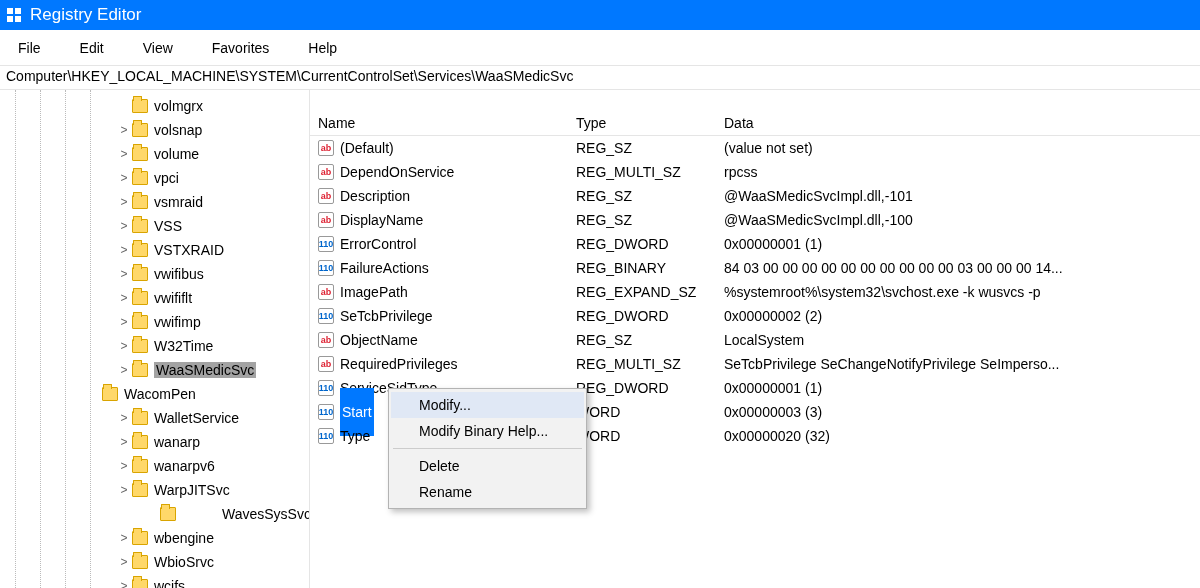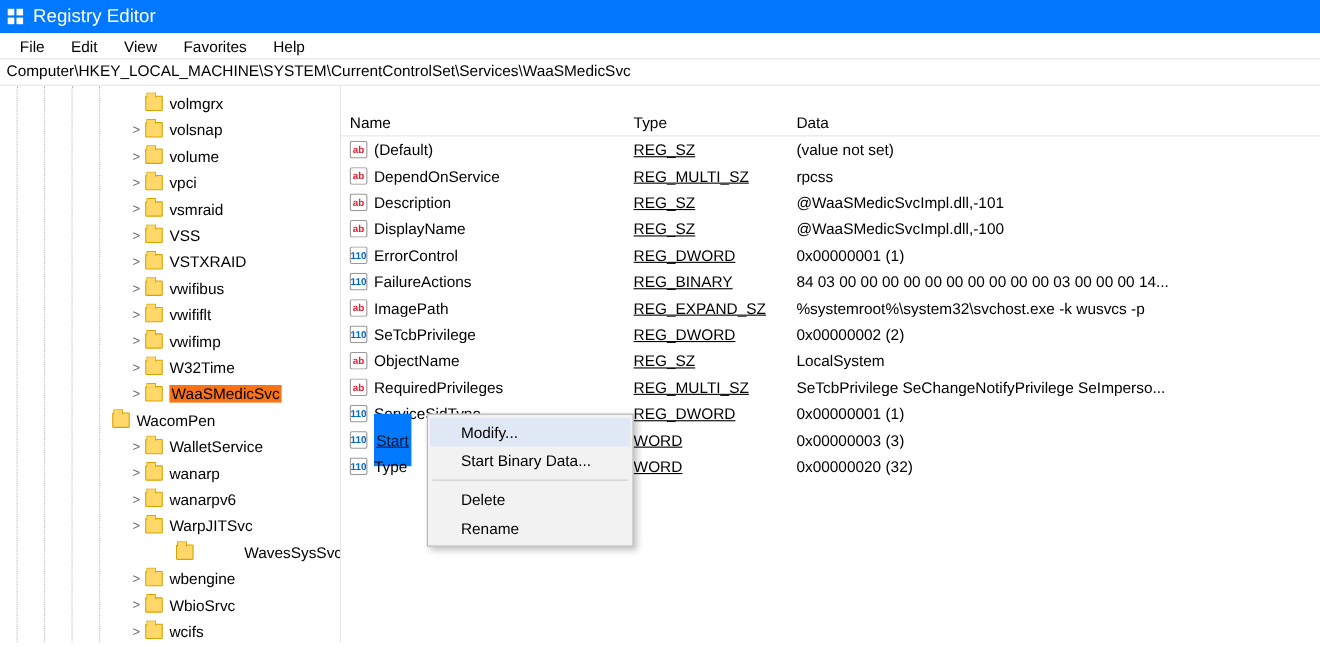--- a/index.html
+++ b/index.html
@@ -4,58 +4,58 @@
 <style>
 * { box-sizing: border-box; margin: 0; padding: 0; font-family: "Segoe UI", Tahoma, sans-serif; }
 body { width: 1200px; height: 588px; overflow: hidden; background: #fff; font-size: 14px; color: #000; }
 
 
 .titlebar { height: 30px; background: #0078ff; color: #fff; display: flex; align-items: center; padding: 0 6px; }
 .titlebar .app-icon { width: 16px; height: 16px; margin-right: 8px; display: inline-block; }
 .titlebar .title { font-size: 17px; }
 
 
-.menubar { height: 24px; display: flex; align-items: center; padding: 0 6px; border-bottom: 1px solid #e5e5e5; }
+.menubar { height: 36px; display: flex; align-items: center; padding: 0 6px; border-bottom: 1px solid #e5e5e5; gap: 15px; }
 .menubar .menu-item { padding: 4px 12px; font-size: 14px; cursor: default; }
 
 
 .addressbar { height: 24px; padding: 2px 6px; font-size: 14px; border-bottom: 1px solid #e5e5e5; }
 
 
 .content { display: flex; height: calc(588px - 30px - 28px - 24px); }
 
 
 .tree { width: 310px; border-right: 1px solid #e5e5e5; overflow: hidden; padding-top: 4px; position: relative; }
 .tree-inner { position: absolute; left: 0; top: 4px; width: 100%; }
 .tree-row { display: flex; align-items: center; height: 24px; white-space: nowrap; }
 .tree-row .exp { width: 12px; text-align: center; color: #666; font-size: 12px; margin-right: 2px; user-select: none; }
 .tree-row .folder { width: 16px; height: 14px; background: #ffd869; border: 1px solid #d9a400; border-radius: 1px; margin-right: 6px; flex-shrink: 0; position: relative; }
 .tree-row .folder:before { content:""; position:absolute; top:-4px; left:0; width:7px; height:4px; background:#ffd869; border:1px solid #d9a400; border-bottom:none; border-radius:1px 1px 0 0; }
 .tree-row .label { font-size: 14px; }
-.tree-row.selected .label { background: #f97316; padding: 0 2px; }
+.tree-row.selected .label { background: #a3a3a3; padding: 0 2px; }
 .tree-guides { position: absolute; left: 0; top: 0; height: 100%; }
 .guide { position: absolute; top: 0; bottom: 0; border-left: 1px dotted #bbb; }
 
 
 .list { flex: 1; display: flex; flex-direction: column; position: relative; }
 .list-header { display: flex; height: 26px; align-items: center; border-bottom: 1px solid #e5e5e5; margin-top: 20px; }
 .list-header .col { font-size: 14px; padding: 0 8px; }
 .col-name  { width: 258px; }
 .col-type  { width: 148px; }
 .col-data  { flex: 1; }
 .list-body { flex: 1; overflow: hidden; }
 .list-row { display: flex; align-items: center; height: 24px; }
 .list-row .cell { padding: 0 8px; font-size: 14px; white-space: nowrap; overflow: hidden; text-overflow: ellipsis; }
 .list-row .val-icon { width: 16px; height: 16px; margin-right: 6px; flex-shrink: 0; border: 1px solid #999; border-radius: 2px; display: inline-flex; align-items: center; justify-content: center; font-size: 9px; font-weight: bold; }
 .val-icon.sz  { color: #d23; }
 .val-icon.bin { color: #06c; }
 .list-row .cell.name { width: 258px; display: flex; align-items: center; }
-.list-row .cell.type { width: 148px; text-decoration: underline; }
+.list-row .cell.type { width: 148px; }
 .list-row .cell.data { flex: 1; }
-.list-row.selected .name-text { background: #0078ff; color: #0f172a; padding: 16px 2px; text-decoration: underline; }
+.list-row.selected .name-text { background: #0078ff; color: #ffffff; padding: 16px 2px; }
 
 
 .ctxmenu { position: absolute; background: #f2f2f2; border: 1px solid #b3b3b3; box-shadow: 3px 3px 6px rgba(0,0,0,.25); padding: 3px 2px; font-size: 14px; z-index: 10; }
 .ctxmenu .mi { padding: 5px 36px 5px 28px; white-space: nowrap; }
 .ctxmenu .mi.hot { background: #e0e8f5; }
 .ctxmenu .sep { height: 1px; background: #ccc; margin: 4px 2px; }
 </style>
 </head>
 <body>
 
@@ -307,20 +307,20 @@
             <span class="val-icon bin">110</span>
             <span class="name-text">Type</span>
           </div>
           <div class="cell type">WORD</div>
           <div class="cell data">0x00000020 (32)</div>
         </div>
       </div>
 
     <div class="ctxmenu" id="ctxmenu" style="left: 78px; top: 298px;">
         <div class="mi hot">Modify...</div>
-        <div class="mi">Start Binary Data...</div>
+        <div class="mi">Modify Binary Help...</div>
         <div class="sep"></div>
         <div class="mi">Delete</div>
         <div class="mi">Rename</div>
       </div>
   </div>
 
 </div>
 
 </body></html>

